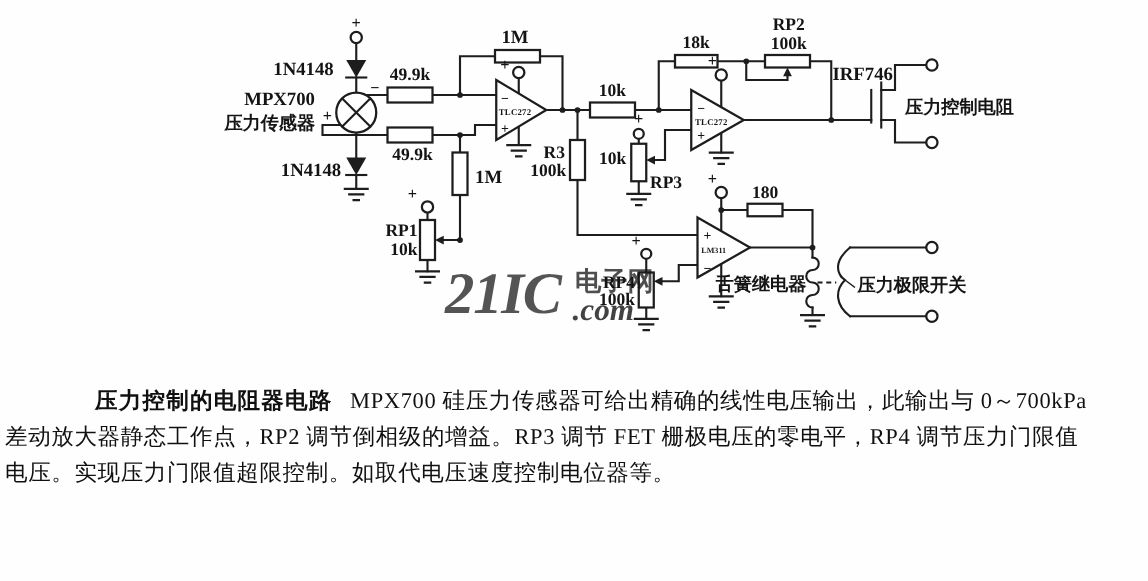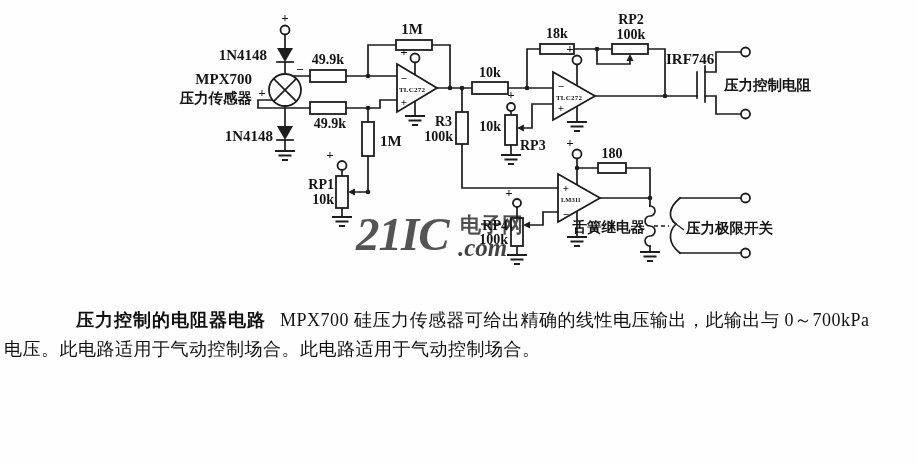--- a/index.html
+++ b/index.html
@@ -238,14 +238,15 @@
 
   <g>
     <text class="wm1" x="356" y="250" fill="#efa3a3">21IC</text>
     <text class="wm2" x="460" y="232" fill="#dfa3b8">电子网</text>
     <text class="wm3" x="458" y="256" fill="#b7c3d9">.com</text>
   </g>
 </svg>
 
 <div class="caption">
   <div class="cap-line"><span class="cap-indent"></span><b>压力控制的电阻器电路</b><span class="cap-gap"></span><span>MPX700 硅压力传感器可给出精确的线性电压输出，此输出与 0～700kPa</span></div>
-  <div class="cap-line">电压。此电路适用于气动控制场合。此电路适用于气动控制场合。</div>
+  <div class="cap-line">差动放大器静态工作点，RP2 调节倒相级的增益。RP3 调节 FET 栅极电压的零电平，RP4 调节压力门限值</div>
+  <div class="cap-line">电压。实现压力门限值超限控制。如取代电压速度控制电位器等。</div>
 </div>
 
 </body></html>

